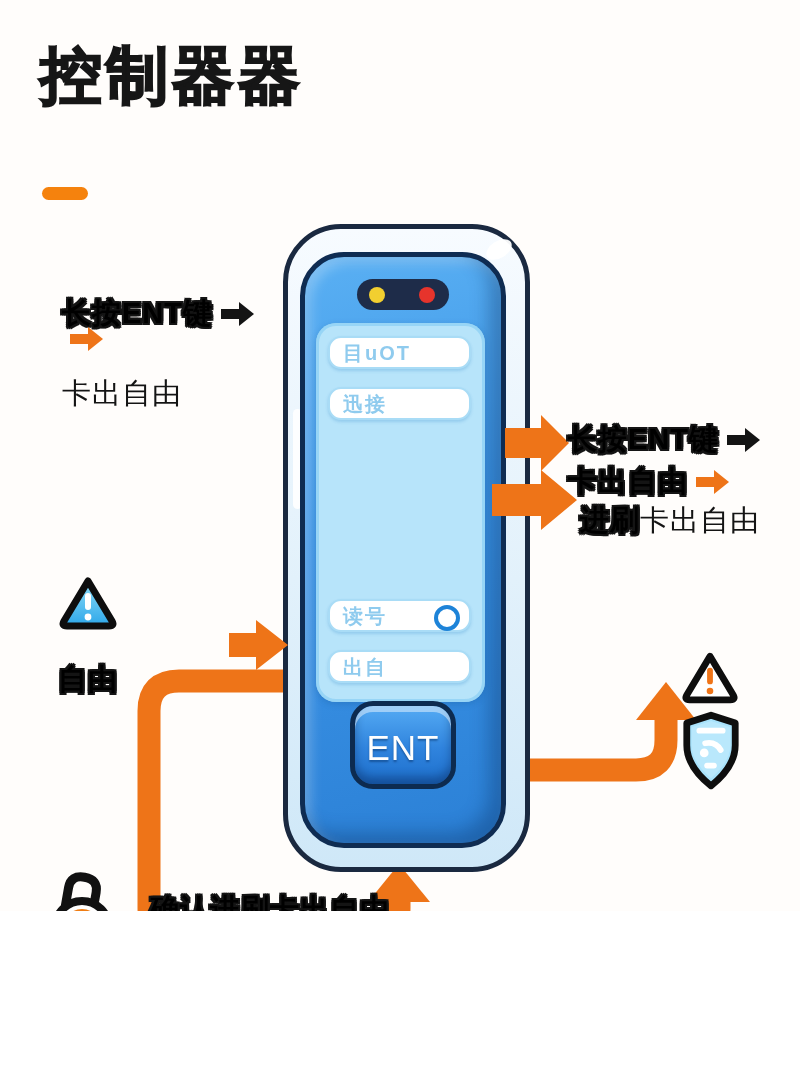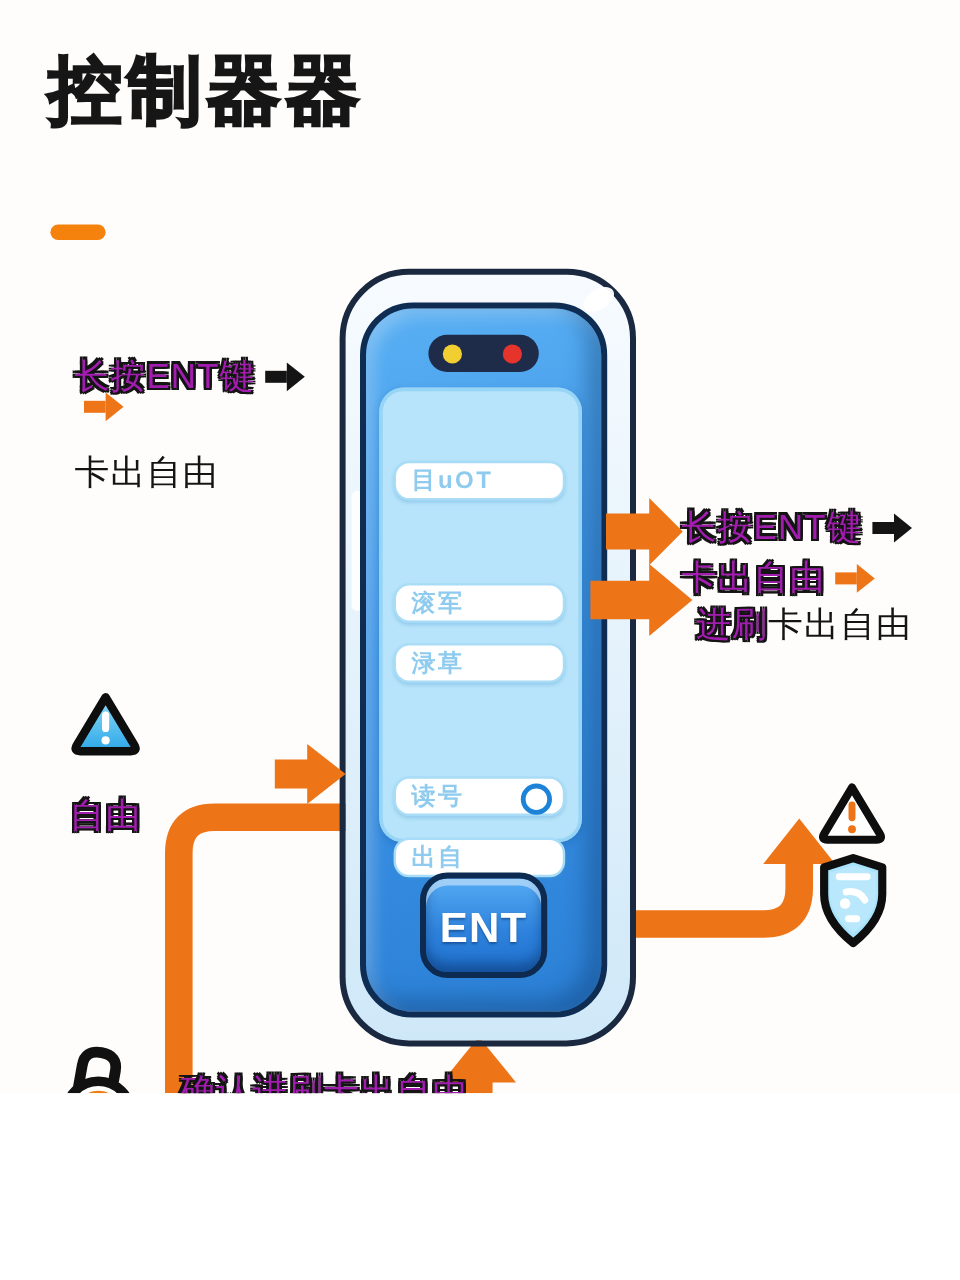--- a/index.html
+++ b/index.html
@@ -5,21 +5,21 @@
   html,body{margin:0;padding:0;background:#fff;}
   #page{position:relative;width:800px;height:911px;background:#fffdfb;overflow:hidden;
         font-family:"Liberation Sans","DejaVu Sans",sans-serif;}
   .abs{position:absolute;}
   
   .title1{left:40px;top:34px;font-size:62px;font-weight:900;color:#161616;letter-spacing:4px;-webkit-text-stroke:2px #161616;}
   .title2{left:40px;top:106px;font-size:46px;font-weight:900;color:#161616;letter-spacing:3px;-webkit-text-stroke:1.5px #161616;}
   .accent-dash{left:42px;top:187px;width:46px;height:13px;border-radius:7px;background:#f5820d;}
   
   .row{display:flex;align-items:center;white-space:nowrap;}
-  .otxt{color:#a21caf;font-weight:400;text-shadow:-2px -2px 0 #141414,2px -2px 0 #141414,-2px 2px 0 #141414,2px 2px 0 #141414,-2px 0 0 #141414,2px 0 0 #141414,0 -2px 0 #141414,0 2px 0 #141414;}
+  .otxt{color:#000000;font-weight:700;text-shadow:-2px -2px 0 #141414,2px -2px 0 #141414,-2px 2px 0 #141414,2px 2px 0 #141414,-2px 0 0 #141414,2px 0 0 #141414,0 -2px 0 #141414,0 2px 0 #141414;}
   .btxt{color:#141414;font-weight:400;}
   .fs29{font-size:29px;letter-spacing:1px;}
   .blockarrow{display:inline-block;vertical-align:middle;margin-left:8px;width:18px;height:10px;background:currentColor;position:relative;color:#141414;}
   .blockarrow::after{content:'';position:absolute;left:100%;top:50%;transform:translateY(-50%);
       border-left:15px solid currentColor;border-top:12px solid transparent;border-bottom:12px solid transparent;}
   .blockarrow.orange{color:#ee7418;}
   
   #device{left:283px;top:224px;width:237px;height:638px;background:linear-gradient(180deg,#f7fbff 0%,#e2f1fb 55%,#cfe8f8 100%);
       border:5px solid #1a2940;border-radius:58px;z-index:2;}
   #device::before{content:'';position:absolute;left:5px;top:180px;width:9px;height:100px;background:rgba(255,255,255,.9);border-radius:6px;}
@@ -28,26 +28,26 @@
       background:linear-gradient(165deg,#5ab0f3 0%,#3c95e7 45%,#2b80d6 100%);
       box-shadow:inset -12px -10px 18px rgba(9,45,95,.35),inset 6px 6px 12px rgba(255,255,255,.25);}
   #led-pill{position:absolute;left:52px;top:22px;width:92px;height:31px;border-radius:17px;background:#1e2c49;}
   #led-pill .dot{position:absolute;top:8px;width:16px;height:16px;border-radius:50%;}
   #led-yellow{left:12px;background:#f2cf30;}
   #led-red{right:14px;background:#e6342c;}
   #screen{position:absolute;left:11px;top:66px;width:169px;height:379px;background:#b7e4fa;border-radius:20px;
       box-shadow:inset 0 0 0 3px rgba(125,200,242,.55),0 2px 6px rgba(20,80,140,.25);}
   .pill{position:absolute;left:12px;width:143px;height:33px;background:#ffffff;border:2px solid #a9dcf6;border-radius:13px;
       box-shadow:0 2px 3px rgba(70,150,210,.3);color:#8fcbee;font-size:20px;font-weight:700;line-height:31px;
-      padding-left:13px;letter-spacing:2px;box-sizing:border-box;margin-top:48px;}
+      padding-left:13px;letter-spacing:2px;box-sizing:border-box;}
   .radio{position:absolute;right:9px;top:4px;width:18px;height:18px;border:4px solid #1d83d8;border-radius:50%;background:#fff;}
-  #ent-btn{position:absolute;left:45px;top:470px;width:106px;height:88px;border:5px solid #0d2b50;border-radius:23px;
+  #ent-btn{position:absolute;left:45px;top:444px;width:106px;height:88px;border:5px solid #0d2b50;border-radius:23px;
       background:linear-gradient(180deg,#55abf4 0%,#2f83dd 55%,#1e70cd 100%);
       box-shadow:inset 0 6px 0 rgba(255,255,255,.45),inset 0 -7px 10px rgba(8,40,90,.45);
-      color:#ffffff;font-size:35px;font-weight:700;text-align:center;line-height:84px;letter-spacing:1px;
+      color:#ffffff;font-size:35px;font-weight:400;text-align:center;line-height:84px;letter-spacing:1px;
       text-shadow:0 2px 2px rgba(0,40,90,.45);box-sizing:border-box;}
   
   #flow-svg{left:0;top:0;z-index:1;}
   #arrow-svg{left:0;top:0;z-index:4;pointer-events:none;}
   .txt-layer{z-index:5;}
   .icon-layer{z-index:5;}
 </style>
 </head>
 <body>
 
@@ -72,22 +72,21 @@
   <div class="abs accent-dash"></div>
 
   <div id="device" class="abs">
     <div id="device-body">
       <div id="led-pill">
         <span class="dot" id="led-yellow"></span>
         <span class="dot" id="led-red"></span>
       </div>
       <div id="screen">
         <div class="pill" style="top:13px">目uOT</div>
-        <div class="pill" style="top:115px">滚军</div>
-        <div class="pill" style="top:165px">渌草</div>
+        <div class="pill" style="top:64px">迅接</div>
         <div class="pill" style="top:327px">出自</div>
         <div class="pill" style="top:276px">
           <span>读号</span>
           <span class="radio"></span>
         </div>
       </div>
       <div id="ent-btn">ENT</div>
     </div>
   </div>
 

